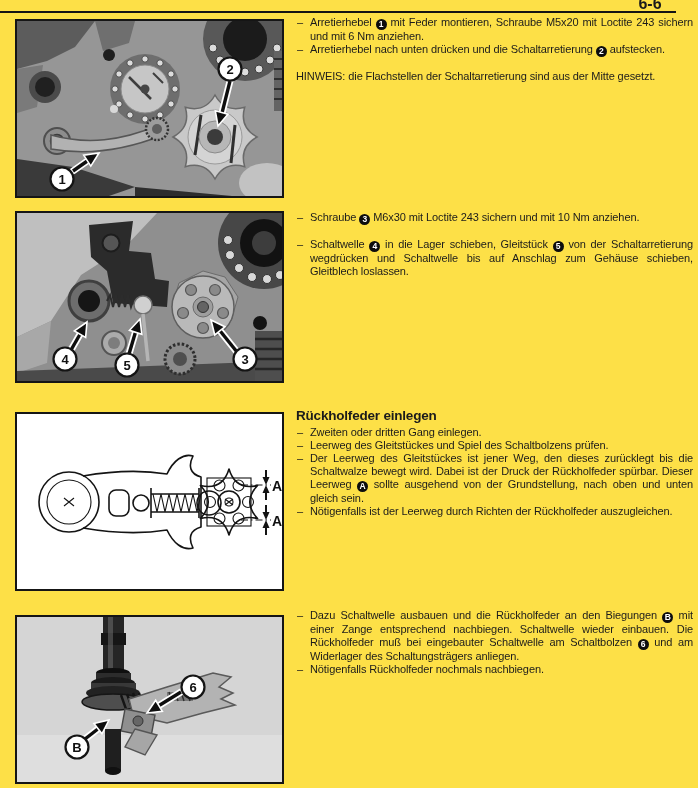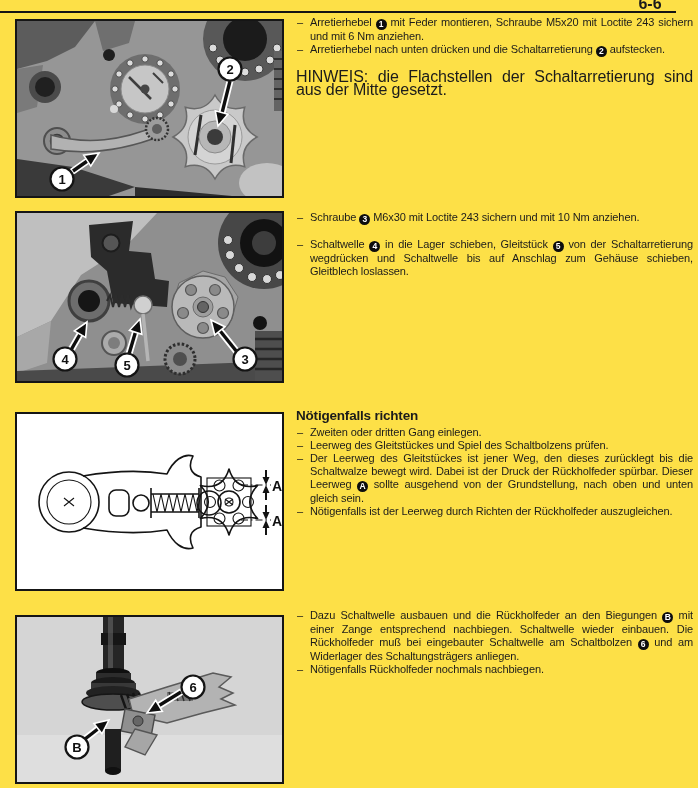--- a/index.html
+++ b/index.html
@@ -13,21 +13,21 @@
          box-sizing:border-box;margin:0;padding:0;}
   .panel svg{display:block;width:100%;height:100%;}
 
   .tblock{position:absolute;left:296px;width:397px;}
   .sec-heading{font-size:13.5px;font-weight:bold;margin:0 0 3px 0;letter-spacing:-0.2px;}
   .blist{list-style:none;margin:0;padding:0;font-size:11px;line-height:13px;
          text-align:justify;letter-spacing:-0.1px;}
   .bullet{position:relative;padding-left:14px;}
   .bullet .dash{position:absolute;left:1px;top:0;}
   .gap-after{margin-bottom:13px;}
-  .note{font-size:16px;line-height:13px;margin:13px 0 0 0;text-align:justify;letter-spacing:-0.1px;}
+  .note{font-size:11px;line-height:13px;margin:13px 0 0 0;text-align:justify;letter-spacing:-0.1px;}
   .badge{display:inline-block;width:11px;height:11px;border-radius:50%;background:#0d0d0d;
          color:#fff;font-size:8.5px;font-weight:bold;line-height:11px;text-align:center;
          vertical-align:-1px;letter-spacing:0;}
 
   
   .cas{stroke:#ffffff;stroke-width:7;stroke-linecap:round;fill:none;}
   .ink{stroke:#0e0e0e;stroke-width:3.4;fill:none;}
   .ahead{fill:#0e0e0e;stroke:#ffffff;stroke-width:1.6;}
   .cocirc{fill:#ffffff;stroke:#141414;stroke-width:2.2;}
   .cotext{font:bold 13px "Liberation Sans",sans-serif;fill:#111;text-anchor:middle;}
@@ -327,21 +327,21 @@
   </section>
 
   <section class="tblock" style="top:211px;">
     <ul class="blist">
         <li class="bullet gap-after"><span class="dash">–</span>Schraube <span class="badge">3</span> M6x30 mit Loctite 243 sichern und mit 10 Nm anziehen.</li>
         <li class="bullet"><span class="dash">–</span>Schaltwelle <span class="badge">4</span> in die Lager schieben, Gleitstück <span class="badge">5</span> von der Schaltarretierung wegdrücken und Schaltwelle bis auf Anschlag zum Gehäuse schieben, Gleitblech loslassen.</li>
       </ul>
   </section>
 
   <section class="tblock" style="top:408px;">
-    <h2 class="sec-heading">Nötigenfalls richten</h2>
+    <h2 class="sec-heading">Rückholfeder einlegen</h2>
     <ul class="blist">
         <li class="bullet"><span class="dash">–</span>Zweiten oder dritten Gang einlegen.</li>
         <li class="bullet"><span class="dash">–</span>Leerweg des Gleitstückes und Spiel des Schaltbolzens prüfen.</li>
         <li class="bullet"><span class="dash">–</span>Der Leerweg des Gleitstückes ist jener Weg, den dieses zurücklegt bis die Schaltwalze bewegt wird. Dabei ist der Druck der Rückholfeder spürbar. Dieser Leerweg <span class="badge">A</span> sollte ausgehend von der Grundstellung, nach oben und unten gleich sein.</li>
         <li class="bullet"><span class="dash">–</span>Nötigenfalls ist der Leerweg durch Richten der Rückholfeder auszugleichen.</li>
       </ul>
   </section>
 
   <section class="tblock" style="top:609px;">
     <ul class="blist">

